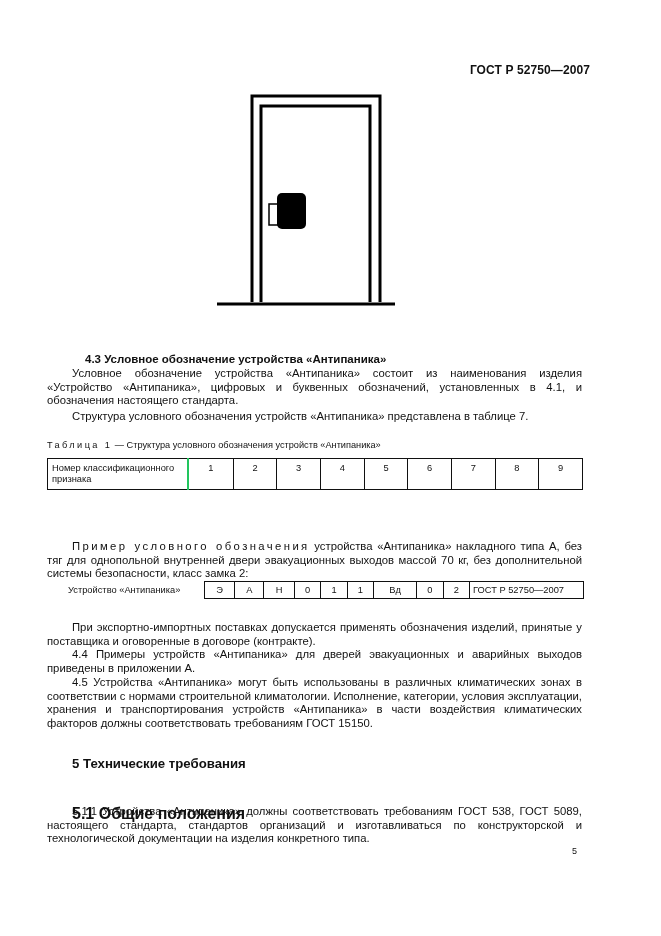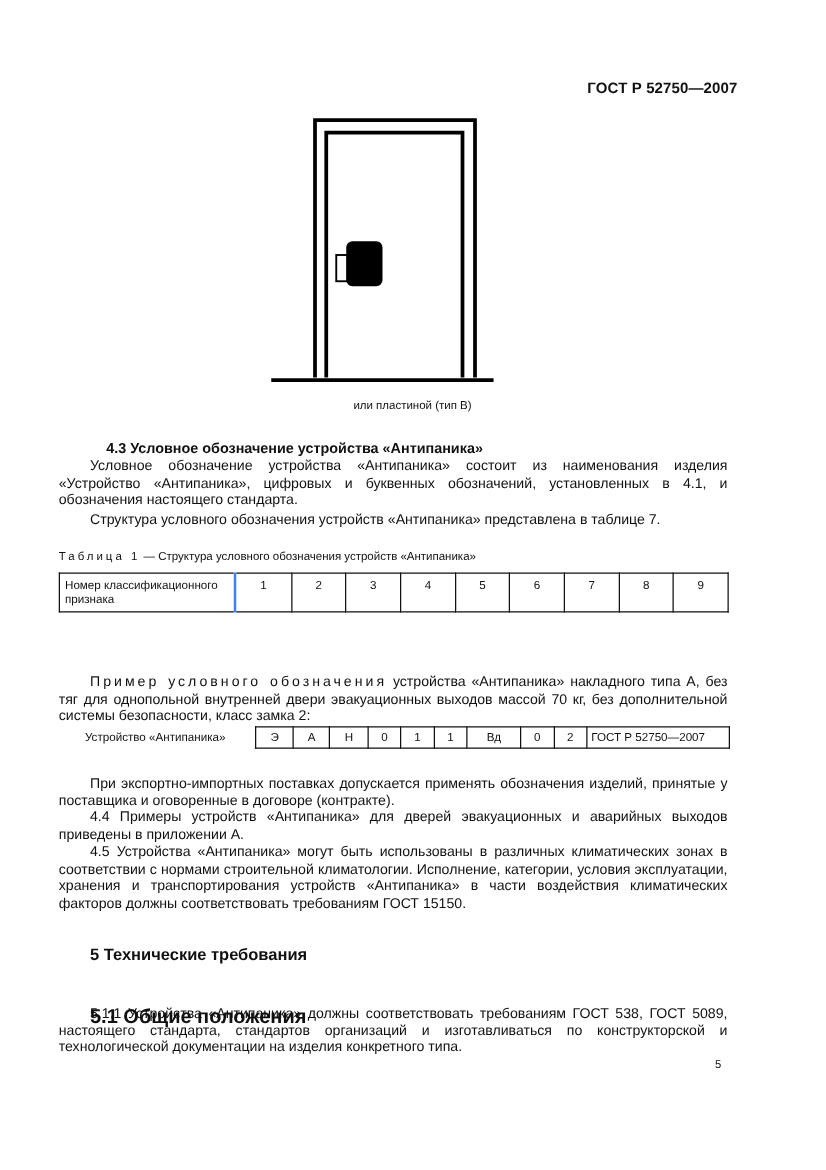--- a/index.html
+++ b/index.html
@@ -24,21 +24,21 @@
     .table-title { left: 47px; top: 440px; font-size: 9.2px; }
     .spaced { letter-spacing: 2.4px; }
     table.t1 {
       position: absolute; left: 47px; top: 458px; width: 536px;
       border-collapse: collapse; font-size: 9.3px;
     }
     table.t1 td {
       border: 1px solid #111; vertical-align: top; padding: 4px 4px 3px 4px;
       height: 23px; text-align: center; line-height: 11px;
     }
-    table.t1 td.lbl { text-align: left; width: 131px; border-right: 2px solid #3b82f6; }
+    table.t1 td.lbl { text-align: left; width: 131px; border-right: 2px solid #22c55e; }
     .big { font-size: 12px; }
     .p3 { left: 47px; top: 540px; width: 535px; text-indent: 25px; }
     .example-label { left: 68px; top: 585px; font-size: 9.3px; }
     table.t2 {
       position: absolute; left: 204px; top: 581px; width: 380px;
       border-collapse: collapse; font-size: 9.3px;
     }
     table.t2 td { border: 1px solid #111; text-align: center; height: 16px; padding: 0 2px; }
     table.t2 td.std { text-align: left; padding-left: 3px; width: 108px; }
     .p4 { left: 47px; top: 621px; width: 535px; text-indent: 25px; }
@@ -62,21 +62,20 @@
     <polyline points="46,209 46,13 155,13 155,209" fill="none" stroke="#000" stroke-width="3"></polyline>
 
     <rect x="54" y="111" width="9" height="21" fill="#fff" stroke="#000" stroke-width="1.5"></rect>
     <rect x="62" y="100" width="29" height="36" rx="5" ry="5" fill="#000"></rect>
 
     <line x1="2" y1="211" x2="180" y2="211" stroke="#000" stroke-width="3"></line>
   </svg>
 </div>
 
 <div class="abs caption">
-  <div>или пластиной (тип В)</div>
 </div>
 
 <div class="abs heading-43">4.3  Условное обозначение устройства «Антипаника»</div>
 <div class="abs para p1">Условное обозначение устройства «Антипаника» состоит из наименования изделия «Устройство «Антипаника», цифровых и буквенных обозначений, установленных в 4.1, и обозначения настоящего стандарта.</div>
 <div class="abs para p2">Структура условного обозначения устройств «Антипаника» представлена в таблице 7.</div>
 
 <div class="abs table-title">
   <span class="spaced">Таблица 1</span><span> — Структура условного обозначения устройств «Антипаника»</span>
 </div>
 

